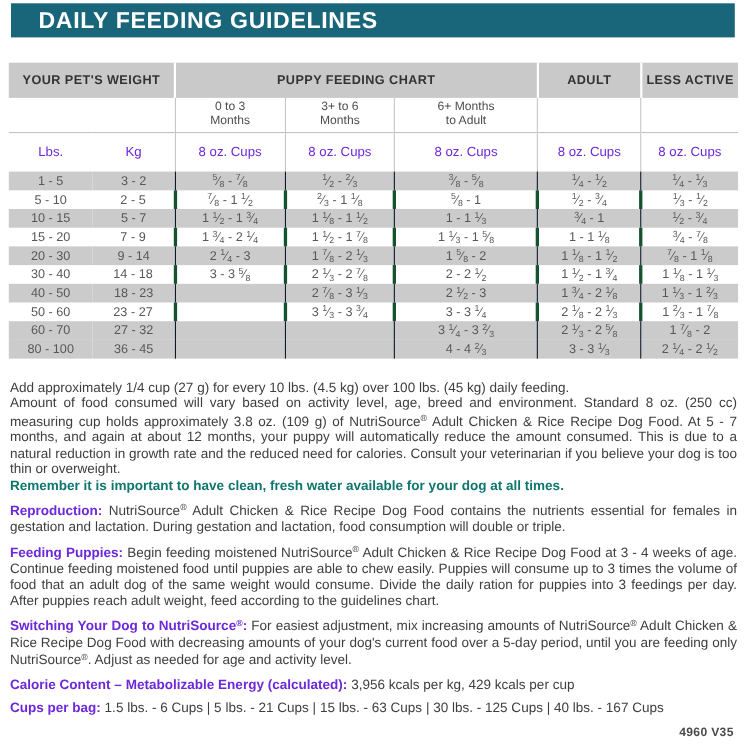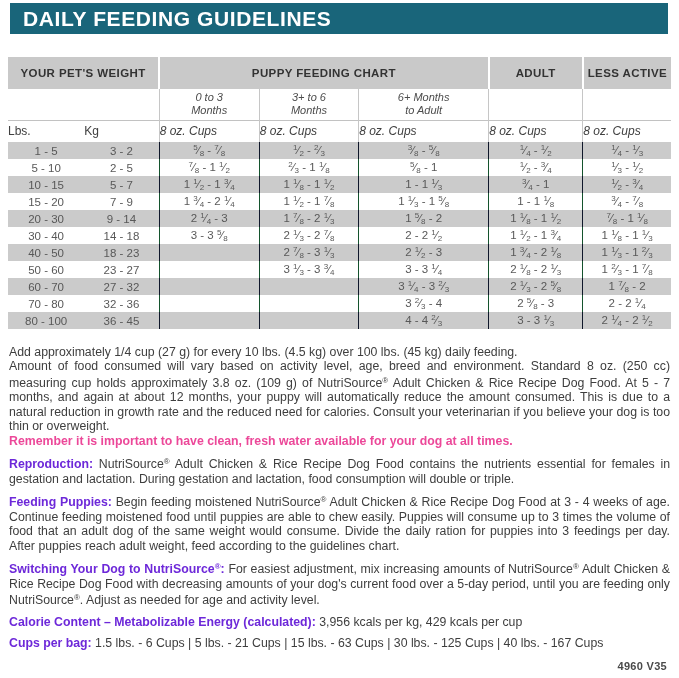--- a/index.html
+++ b/index.html
@@ -3,50 +3,50 @@
 <meta charset="utf-8">
 <style>
   * { margin:0; padding:0; box-sizing:border-box; }
   html,body { background:#ffffff; }
   body { font-family:"Liberation Sans", sans-serif; }
   .page { position:relative; width:679px; height:678px; background:#fff; overflow:hidden; color:#3e3e3e; }
 
   
   .title-bar { position:absolute; left:10px; top:3px; width:658px; height:31px;
     background:var(--teal,#19657a); display:flex; align-items:center; }
-  .title-bar span { color:#fff; font-weight:bold; font-size:21px; letter-spacing:0.6px; padding-left:13px; }
+  .title-bar span { color:#fff; font-weight:bold; font-size:21px; letter-spacing:0.6px; padding-left:13px;margin-left:12px; }
 
   
   table.feed { position:absolute; left:8px; top:57px; width:663px; border-collapse:collapse; table-layout:fixed; }
   table.feed col.c-lbs { width:11.5%; } table.feed col.c-kg { width:11.3%; }
   table.feed col.c-m1 { width:15.1%; } table.feed col.c-m2 { width:15.0%; }
   table.feed col.c-m3 { width:19.6%; } table.feed col.c-ad { width:14.2%; }
   table.feed col.c-la { width:13.3%; }
 
   tr.band th { background:var(--band,#c9c9c9); height:32px; font-size:11.5px; font-weight:bold;
     color:#333; letter-spacing:0.4px; text-align:center; border-right:2px solid #fff; }
   tr.band th:last-child { border-right:none; }
 
   tr.subhead td { height:31px; font-size:11px; color:#4c4c4c; text-align:center; line-height:1.18; vertical-align:middle; }
-  tr.units td { height:22px; font-size:12px; color:#404040; text-align:left; border-top:1px solid #c2c2c2; }
-  tr.subhead td.vline, tr.units td.vline { border-left:1px solid #c6c6c6;font-style:italic; }
+  tr.units td { height:36px; font-size:12px; color:#6d28d9; text-align:center; border-top:1px solid #c2c2c2; }
+  tr.subhead td.vline, tr.units td.vline { border-left:1px solid #c6c6c6; }
 
   tbody.data td { height:17px; font-size:11.5px; color:#585858; text-align:center; vertical-align:middle; }
   tbody.data tr.stripe td { background:var(--stripe,#cbcbcb);margin-left:36px; }
   tbody.data tr.stripe td.vline { border-left:1px solid #0f172a; }
-  tbody.data tr:not(.stripe) td.vline { border-left:1px solid #14532d; }
+  tbody.data tr:not(.stripe) td.vline { border-left:3px solid #14532d; }
 
   td sup { font-size:8px; vertical-align:4px; letter-spacing:0; }
   td sub { font-size:8px; vertical-align:-2px; }
 
   
   .textblock { position:absolute; left:9px; top:330px; width:661px; font-size:12.3px; line-height:14.5px; color:#3e3e3e; }
   .para { text-align:justify; margin-bottom:7px; }
   .para .lead { font-weight:bold; color:#6d28d9; }
-  .bold-line { font-weight:bold; color:#ec4899; }
+  .bold-line { font-weight:bold; color:#0f766e; }
   sup.reg { font-size:8px; vertical-align:4px; }
 
   .footer-code { position:absolute; right:12px; bottom:6px; font-size:11px; font-weight:bold; color:#4a4a4a; letter-spacing:0.3px; }
 </style>
 </head>
 <body>
 
 <div class="page">
 
   <div class="title-bar">
@@ -173,29 +173,20 @@
         </tr>
         <tr class="stripe">
           <td>60 - 70</td>
           <td>27 - 32</td>
           <td class="vline"></td>
           <td class="vline"></td>
           <td class="vline">3 <sup>1</sup>⁄<sub>4</sub> - 3 <sup>2</sup>⁄<sub>3</sub></td>
           <td class="vline">2 <sup>1</sup>⁄<sub>3</sub> - 2 <sup>5</sup>⁄<sub>8</sub></td>
           <td class="vline">1 <sup>7</sup>⁄<sub>8</sub> - 2</td>
         </tr>
-        <tr>
-          <td>70 - 80</td>
-          <td>32 - 36</td>
-          <td class="vline"></td>
-          <td class="vline"></td>
-          <td class="vline">3 <sup>2</sup>⁄<sub>3</sub> - 4</td>
-          <td class="vline">2 <sup>5</sup>⁄<sub>8</sub> - 3</td>
-          <td class="vline">2 - 2 <sup>1</sup>⁄<sub>4</sub></td>
-        </tr>
         <tr class="stripe">
           <td>80 - 100</td>
           <td>36 - 45</td>
           <td class="vline"></td>
           <td class="vline"></td>
           <td class="vline">4 - 4 <sup>2</sup>⁄<sub>3</sub></td>
           <td class="vline">3 - 3 <sup>1</sup>⁄<sub>3</sub></td>
           <td class="vline">2 <sup>1</sup>⁄<sub>4</sub> - 2 <sup>1</sup>⁄<sub>2</sub></td>
         </tr>
       </tbody>

